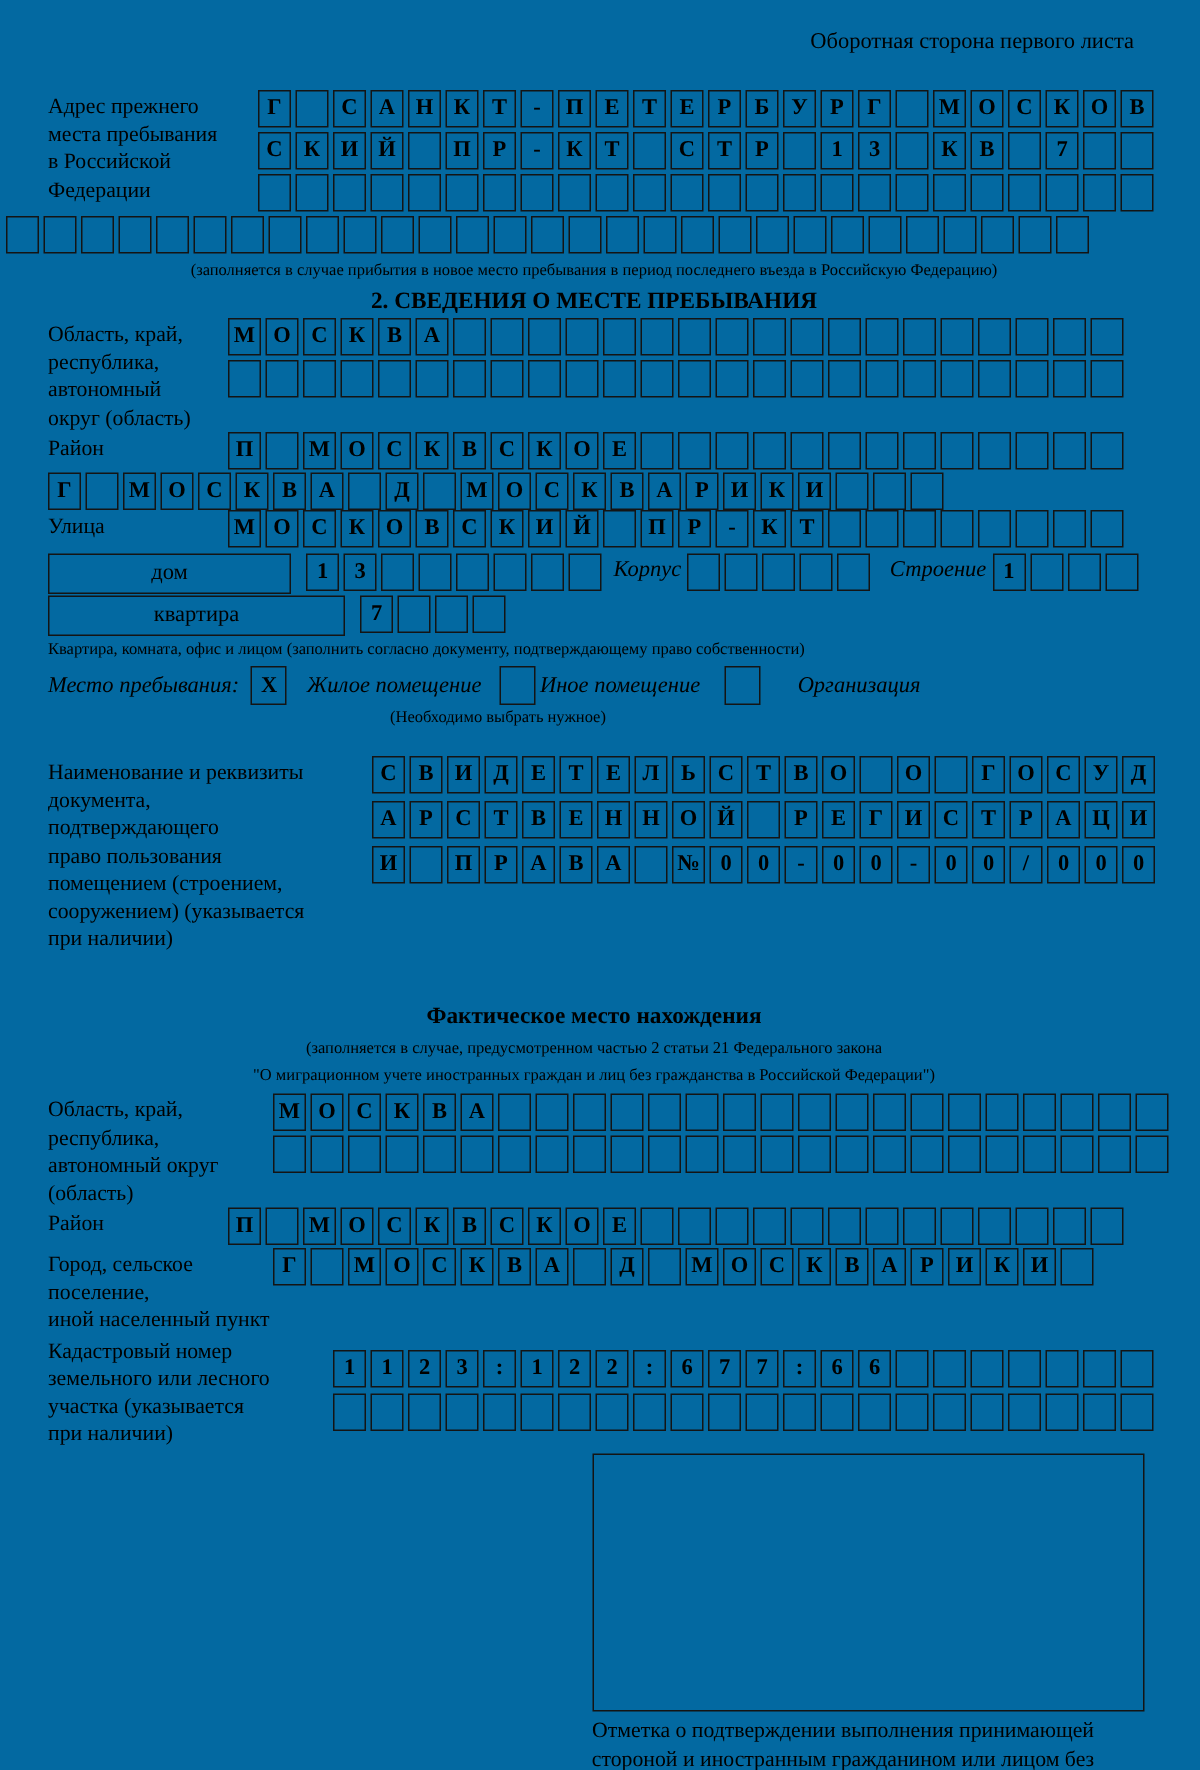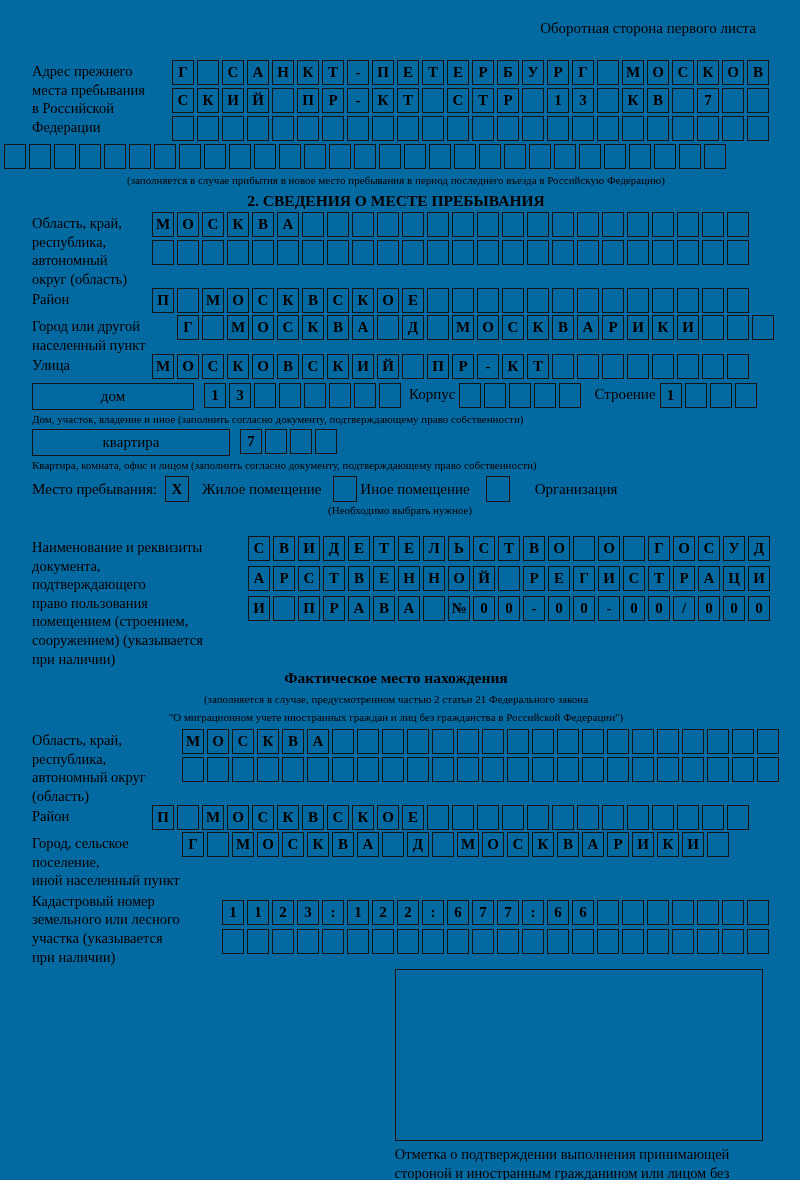--- a/index.html
+++ b/index.html
@@ -14,26 +14,26 @@
   .rows .cells { margin-bottom:3px; }
   .cells { display:flex; flex:0 0 auto; }
   .cell {
     box-sizing:border-box; width:22px; height:25px; margin-right:3px; flex:0 0 auto;
     border:1.6px solid #141414; display:flex; align-items:center; justify-content:center;
     font-size:15px; font-weight:600;
   }
   .checkbox .cell { width:24px; height:26px; }
   .caption { font-size:11px; line-height:17px; }
   .center-block { margin-left:-28px; width:784px; text-align:center; }
-  .sec-title { font-weight:bold; font-size:15.5px; line-height:20px; }
+  .sec-title { font-weight:bold; font-size:15.5px; line-height:20px;margin-top:32px; }
   .widebox {
     box-sizing:border-box; border:1.6px solid #141414; height:27px; flex:0 0 auto;
     display:flex; align-items:center; justify-content:center; font-size:15px;
   }
-  .inline-label { font-size:15px; padding-top:3px; flex:0 0 auto; }
+  .inline-label { font-size:15px; padding-top:3px; flex:0 0 auto;font-style:italic; }
   .stamp-box { box-sizing:border-box; border:1.6px solid #141414; width:368px; height:172px; margin-left:363px; margin-top:3px; }
   .confirm-note { margin-left:300px; width:460px; text-align:center; font-size:14.5px; line-height:18.5px; white-space:pre-line; margin-top:4px; }
 </style>
 </head>
 <body>
 
 <div class="page">
 
   <div class="header-note">Оборотная сторона первого листа</div>
 
@@ -244,22 +244,20 @@
         <span class="cell"></span>
         <span class="cell"></span>
         <span class="cell"></span>
         <span class="cell"></span>
         <span class="cell"></span>
         <span class="cell"></span>
       </div>
   </div>
 
   <div class="frow">
-    <div class="flabel" style="flex-basis:145px">Город или другой
-населенный пункт</div>
     <div class="cells">
         <span class="cell">Г</span>
         <span class="cell"></span>
         <span class="cell">М</span>
         <span class="cell">О</span>
         <span class="cell">С</span>
         <span class="cell">К</span>
         <span class="cell">В</span>
         <span class="cell">А</span>
         <span class="cell"></span>
@@ -332,21 +330,20 @@
         <span class="cell"></span>
       </div>
     <span class="inline-label" style="margin-left:10px;margin-right:4px">Строение</span>
     <div class="cells">
         <span class="cell">1</span>
         <span class="cell"></span>
         <span class="cell"></span>
         <span class="cell"></span>
       </div>
   </div>
-  <div class="caption" style="margin-top:1px">Дом, участок, владение и иное (заполнить согласно документу, подтверждающему право собственности)</div>
 
   <div class="frow" style="margin-top:1px">
     <div class="widebox" style="width:198px">квартира</div>
     <div class="cells" style="margin-left:10px">
         <span class="cell">7</span>
         <span class="cell"></span>
         <span class="cell"></span>
         <span class="cell"></span>
       </div>
   </div>
@@ -360,21 +357,21 @@
     <span class="inline-label" style="padding-top:0;margin-left:10px">Жилое помещение</span>
     <div class="cells" style="margin-left:12px">
         <span class="cell"></span>
       </div>
     <span class="inline-label" style="padding-top:0;">Иное помещение</span>
     <div class="cells" style="margin-left:16px">
         <span class="cell"></span>
       </div>
     <span class="inline-label" style="padding-top:0;margin-left:22px">Организация</span>
   </div>
-  <div class="caption" style="margin-left:160px;width:280px;text-align:right">(Необходимо выбрать нужное)</div>
+  <div class="caption" style="margin-left:160px;width:280px;text-align:center">(Необходимо выбрать нужное)</div>
 
   <div class="frow" style="margin-top:17px">
     <div class="flabel" style="flex-basis:180px">Наименование и реквизиты
 документа, подтверждающего
 право пользования
 помещением (строением,
 сооружением) (указывается
 при наличии)</div>
     <div class="rows" style="margin-left:36px">
       <div class="cells" style="margin-bottom:5px">

